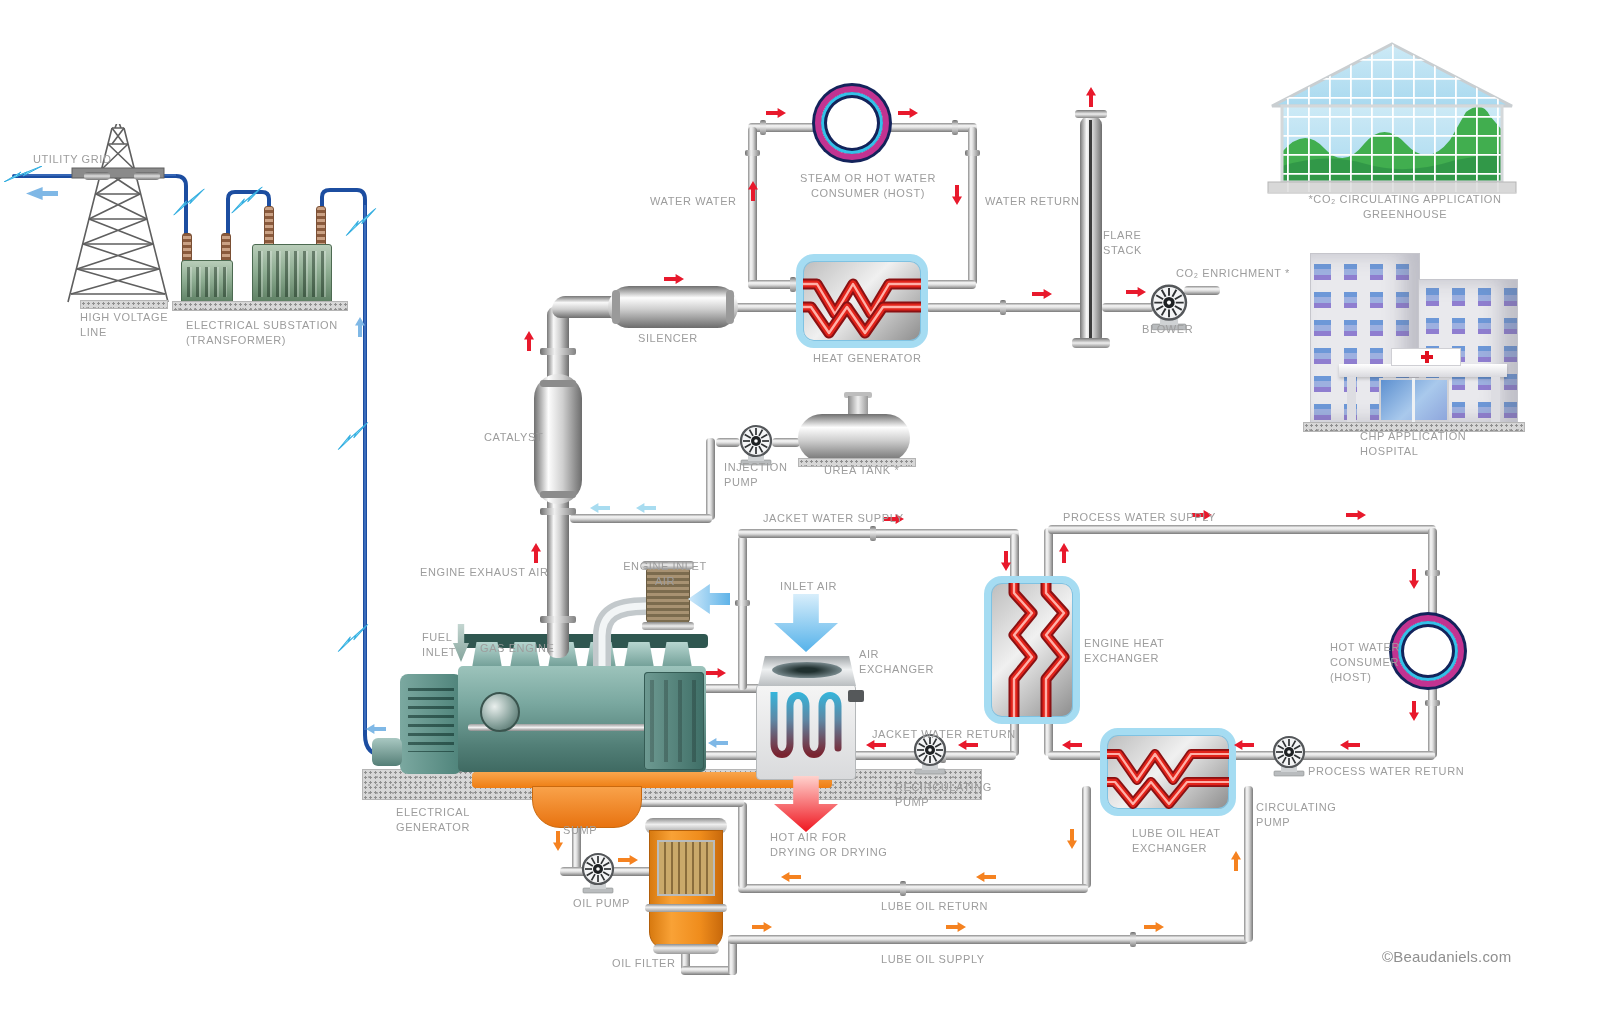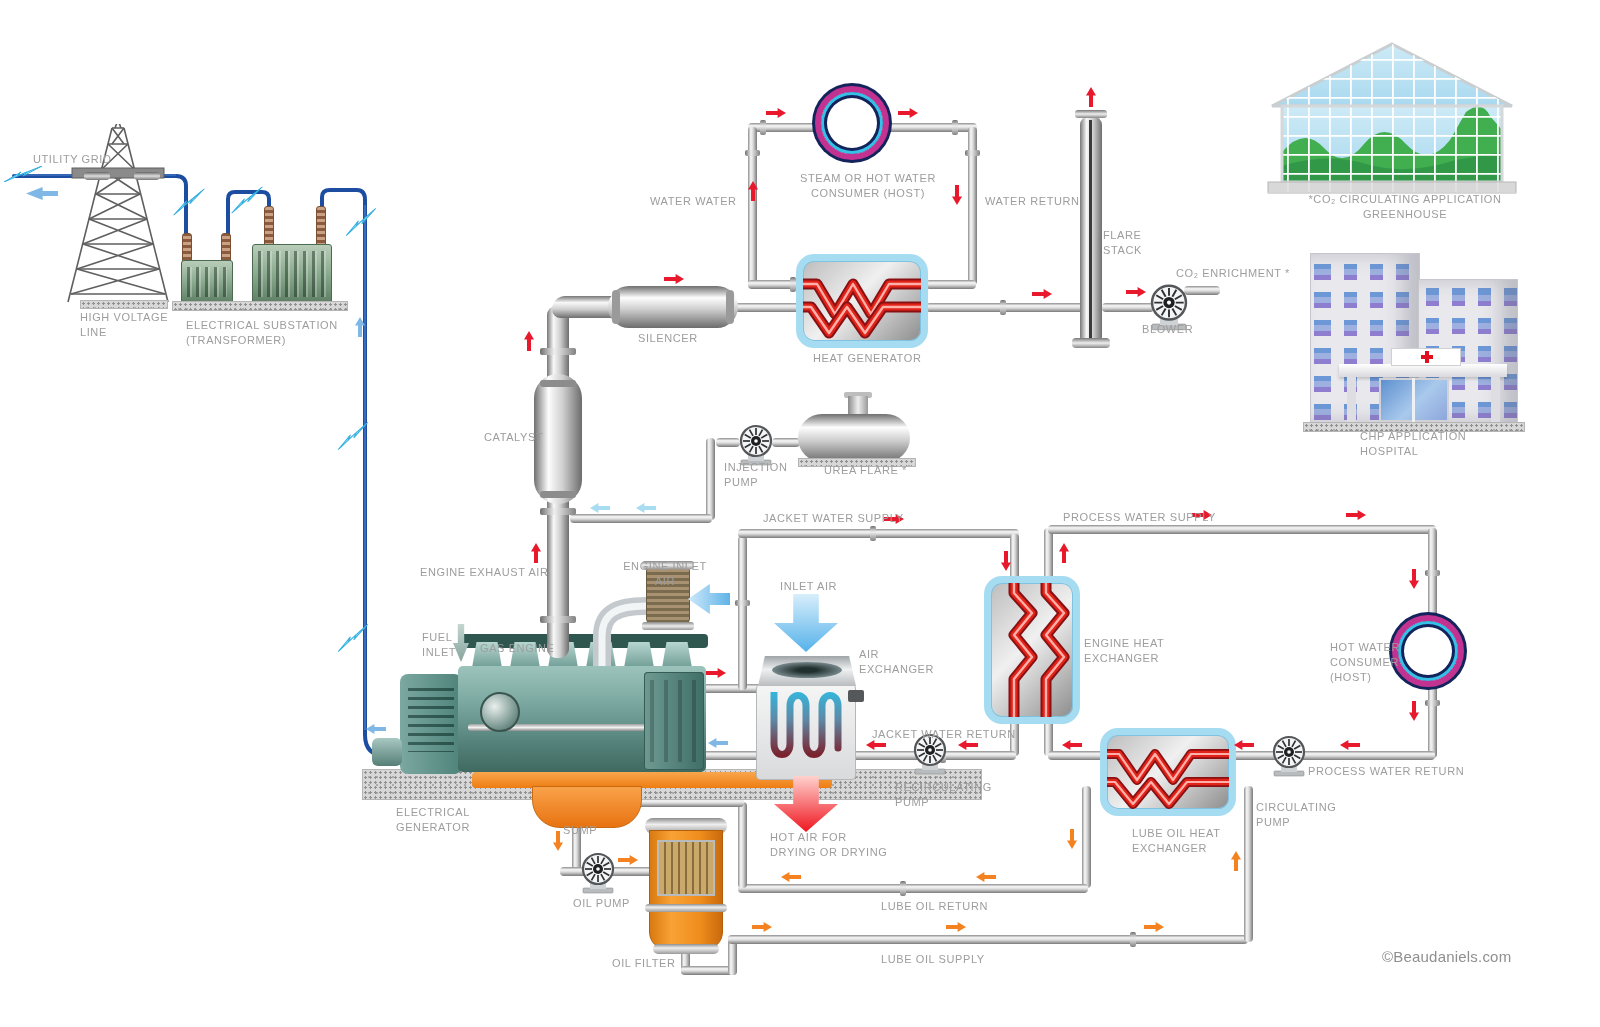--- a/index.html
+++ b/index.html
@@ -394,21 +394,21 @@
   <span class="lbl" style="left:638px;top:331px">SILENCER</span>
   <span class="lbl" style="left:484px;top:430px">CATALYST</span>
   <span class="lbl" style="left:420px;top:565px">ENGINE EXHAUST AIR</span>
   <span class="lbl" style="left:1103px;top:228px">FLARE
 STACK</span>
   <span class="lbl" style="left:1176px;top:266px">CO₂ ENRICHMENT *</span>
   <span class="lbl" style="left:1142px;top:322px">BLOWER</span>
 
   <span class="lbl" style="left:724px;top:460px">INJECTION
 PUMP</span>
-  <span class="lbl" style="left:824px;top:463px">UREA FLARE *</span>
+  <span class="lbl" style="left:824px;top:463px">UREA TANK *</span>
 
   <span class="lbl ctr" style="left:1299px;top:192px;width:212px">*CO₂ CIRCULATING APPLICATION
 GREENHOUSE</span>
   <span class="lbl" style="left:1360px;top:429px">CHP APPLICATION
 HOSPITAL</span>
 
   <span class="lbl ctr" style="left:619px;top:559px;width:92px">ENGINE INLET
 AIR</span>
   <span class="lbl" style="left:422px;top:630px">FUEL
 INLET</span>

